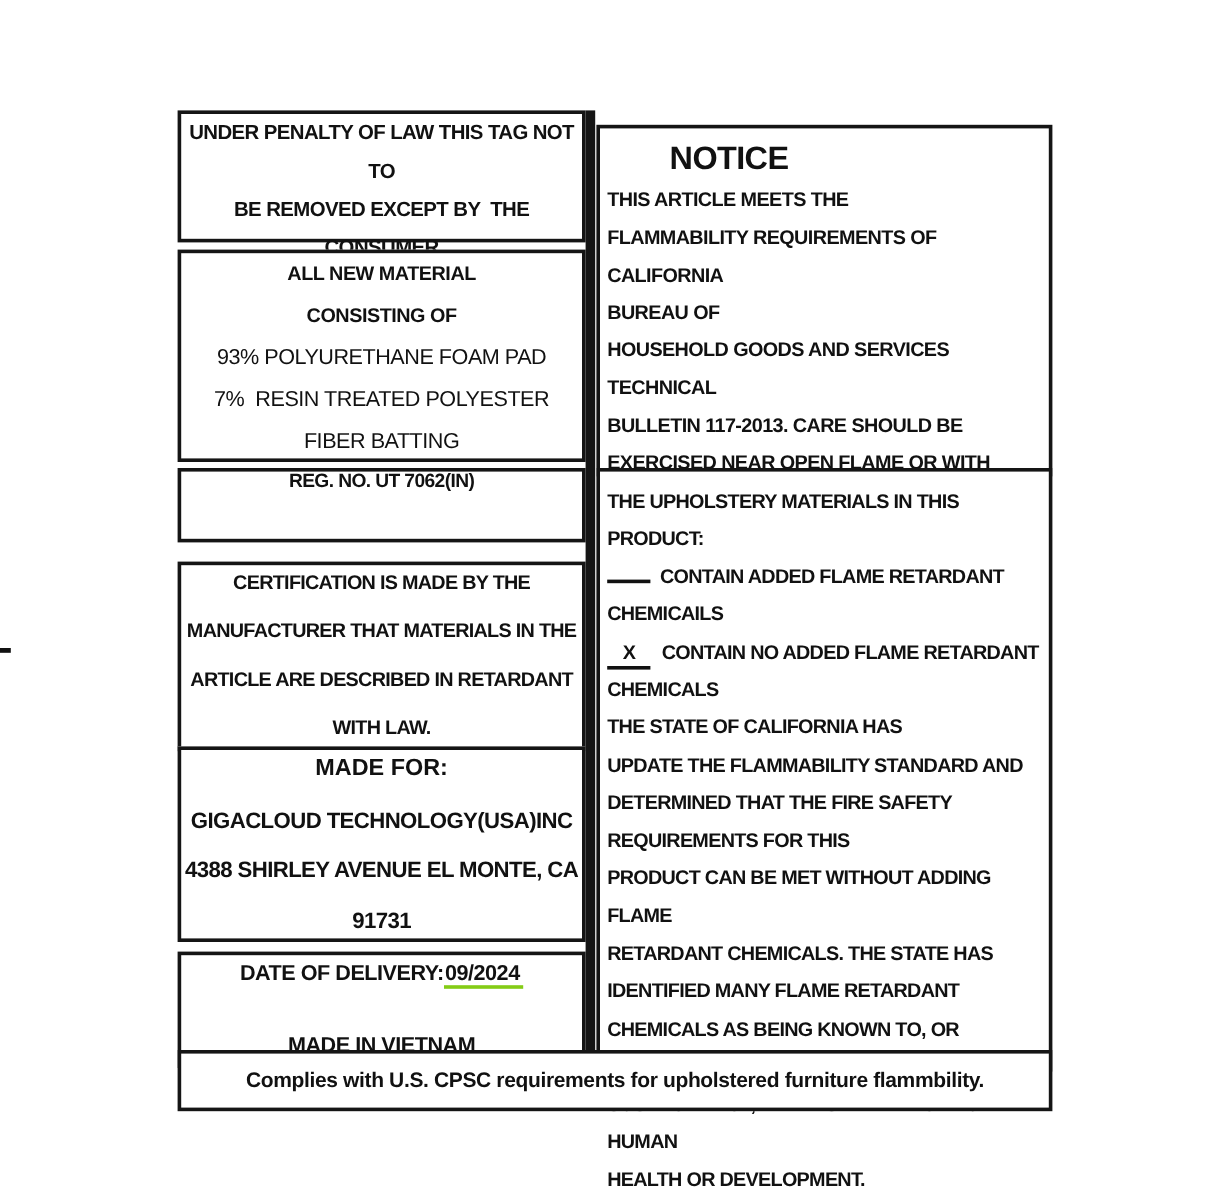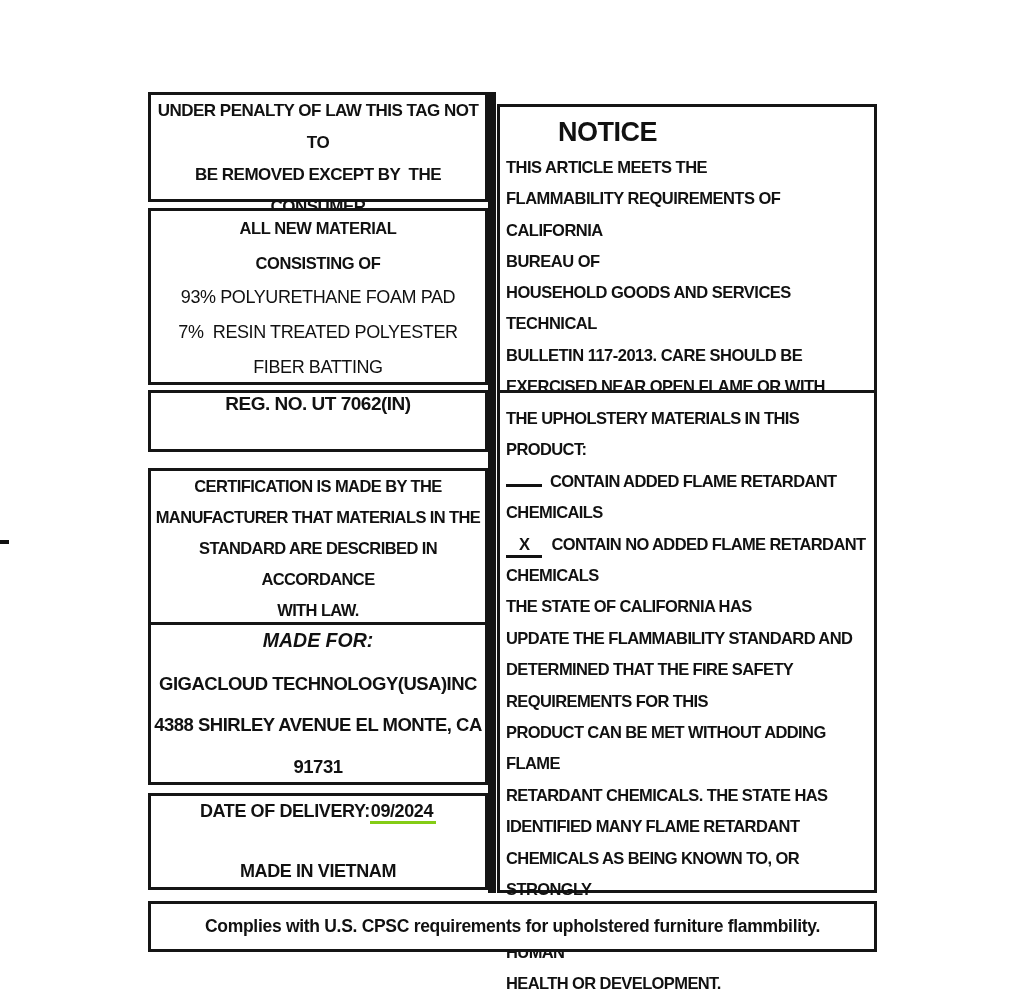--- a/index.html
+++ b/index.html
@@ -12,37 +12,37 @@
   .left-box{left:0;width:340px;display:flex;flex-direction:column;justify-content:space-between;
     align-items:center;text-align:center;}
   .right-box{left:349px;width:380px;text-align:left;}
   .vbar{position:absolute;left:340px;top:0;width:8px;height:801px;background:#151515;}
   .ln{white-space:pre-wrap;}
   
   .penalty{top:0;height:110px;font-size:17px;font-weight:700;letter-spacing:-0.5px;line-height:32px;}
   .material{top:116px;height:177px;line-height:30.5px;padding-top:2px;}
   .material .hd{font-size:16.5px;font-weight:700;letter-spacing:-0.4px;}
   .material .ct{font-size:18px;font-weight:400;letter-spacing:-0.4px;}
-  .reg{top:298px;height:62px;font-size:19px;font-weight:700;letter-spacing:-0.5px;}
+  .reg{top:298px;height:62px;font-size:16px;font-weight:700;letter-spacing:-0.5px;}
   .cert{top:366px;height:158px;font-size:16.5px;font-weight:700;letter-spacing:-0.6px;line-height:31px;margin-top:10px;}
   .madefor{top:530px;height:163px;line-height:30px;}
-  .madefor .hd{font-size:19.5px;font-weight:700;margin-bottom:2px;font-style:italic;}
+  .madefor .hd{font-size:19.5px;font-weight:700;margin-bottom:2px;}
   .madefor .ct{font-size:18.5px;font-weight:700;letter-spacing:-0.5px;}
   .delivery{top:701px;height:97px;font-size:18px;font-weight:700;letter-spacing:-0.4px;line-height:31px;}
   .date-underline{border-bottom:3px solid #84cc16;padding:0 3px 0 1px;}
   
   .noticebox{top:12px;height:293px;padding:8px 6px 0 6px;}
   .notice-title{font-size:27px;font-weight:700;letter-spacing:-0.5px;margin:2px 0 4px 52px;}
   .noticebox .ln{font-size:16.5px;font-weight:700;letter-spacing:-0.5px;line-height:31.3px;}
   .uphbox{top:298px;height:503px;padding:10px 2px 0 6px;}
   .uphbox .ln{font-size:16.5px;font-weight:700;letter-spacing:-0.6px;line-height:31.4px;}
   .blank-line{display:inline-block;width:36px;height:13px;border-bottom:3px solid #111;margin-right:8px;}
   .x-mark{display:inline-block;border-bottom:3px solid #111;padding:0 13px;margin-right:9px;line-height:22px;}
   
-  .footer{top:809px;left:0;width:729px;height:51px;display:flex;align-items:center;justify-content:center;
+  .footer{top:783px;left:0;width:729px;height:51px;display:flex;align-items:center;justify-content:center;
     font-size:17.5px;font-weight:700;letter-spacing:-0.3px;text-align:center;}
   .artifact{position:absolute;left:0;top:540px;width:9px;height:4px;background:#111;}
 </style>
 </head>
 <body>
 
 <div class="label">
 
   <div class="box left-box penalty">
     <div class="ln">UNDER PENALTY OF LAW THIS TAG NOT TO</div>
@@ -57,21 +57,21 @@
     <div class="ln ct">FIBER BATTING</div>
   </div>
 
   <div class="box left-box reg">
     <div class="ln">REG. NO. UT 7062(IN)</div>
   </div>
 
   <div class="box left-box cert">
     <div class="ln">CERTIFICATION IS MADE BY THE</div>
     <div class="ln">MANUFACTURER THAT MATERIALS IN THE</div>
-    <div class="ln">STANDARD ARE DESCRIBED IN ACCORDANCE</div>
+    <div class="ln">ARTICLE ARE DESCRIBED IN RETARDANT</div>
     <div class="ln">WITH LAW.</div>
   </div>
 
   <div class="box left-box madefor">
     <div class="ln hd">MADE FOR:</div>
     <div class="ln ct">GIGACLOUD TECHNOLOGY(USA)INC</div>
     <div class="ln ct">4388 SHIRLEY AVENUE EL MONTE, CA</div>
     <div class="ln ct">91731</div>
   </div>
 

